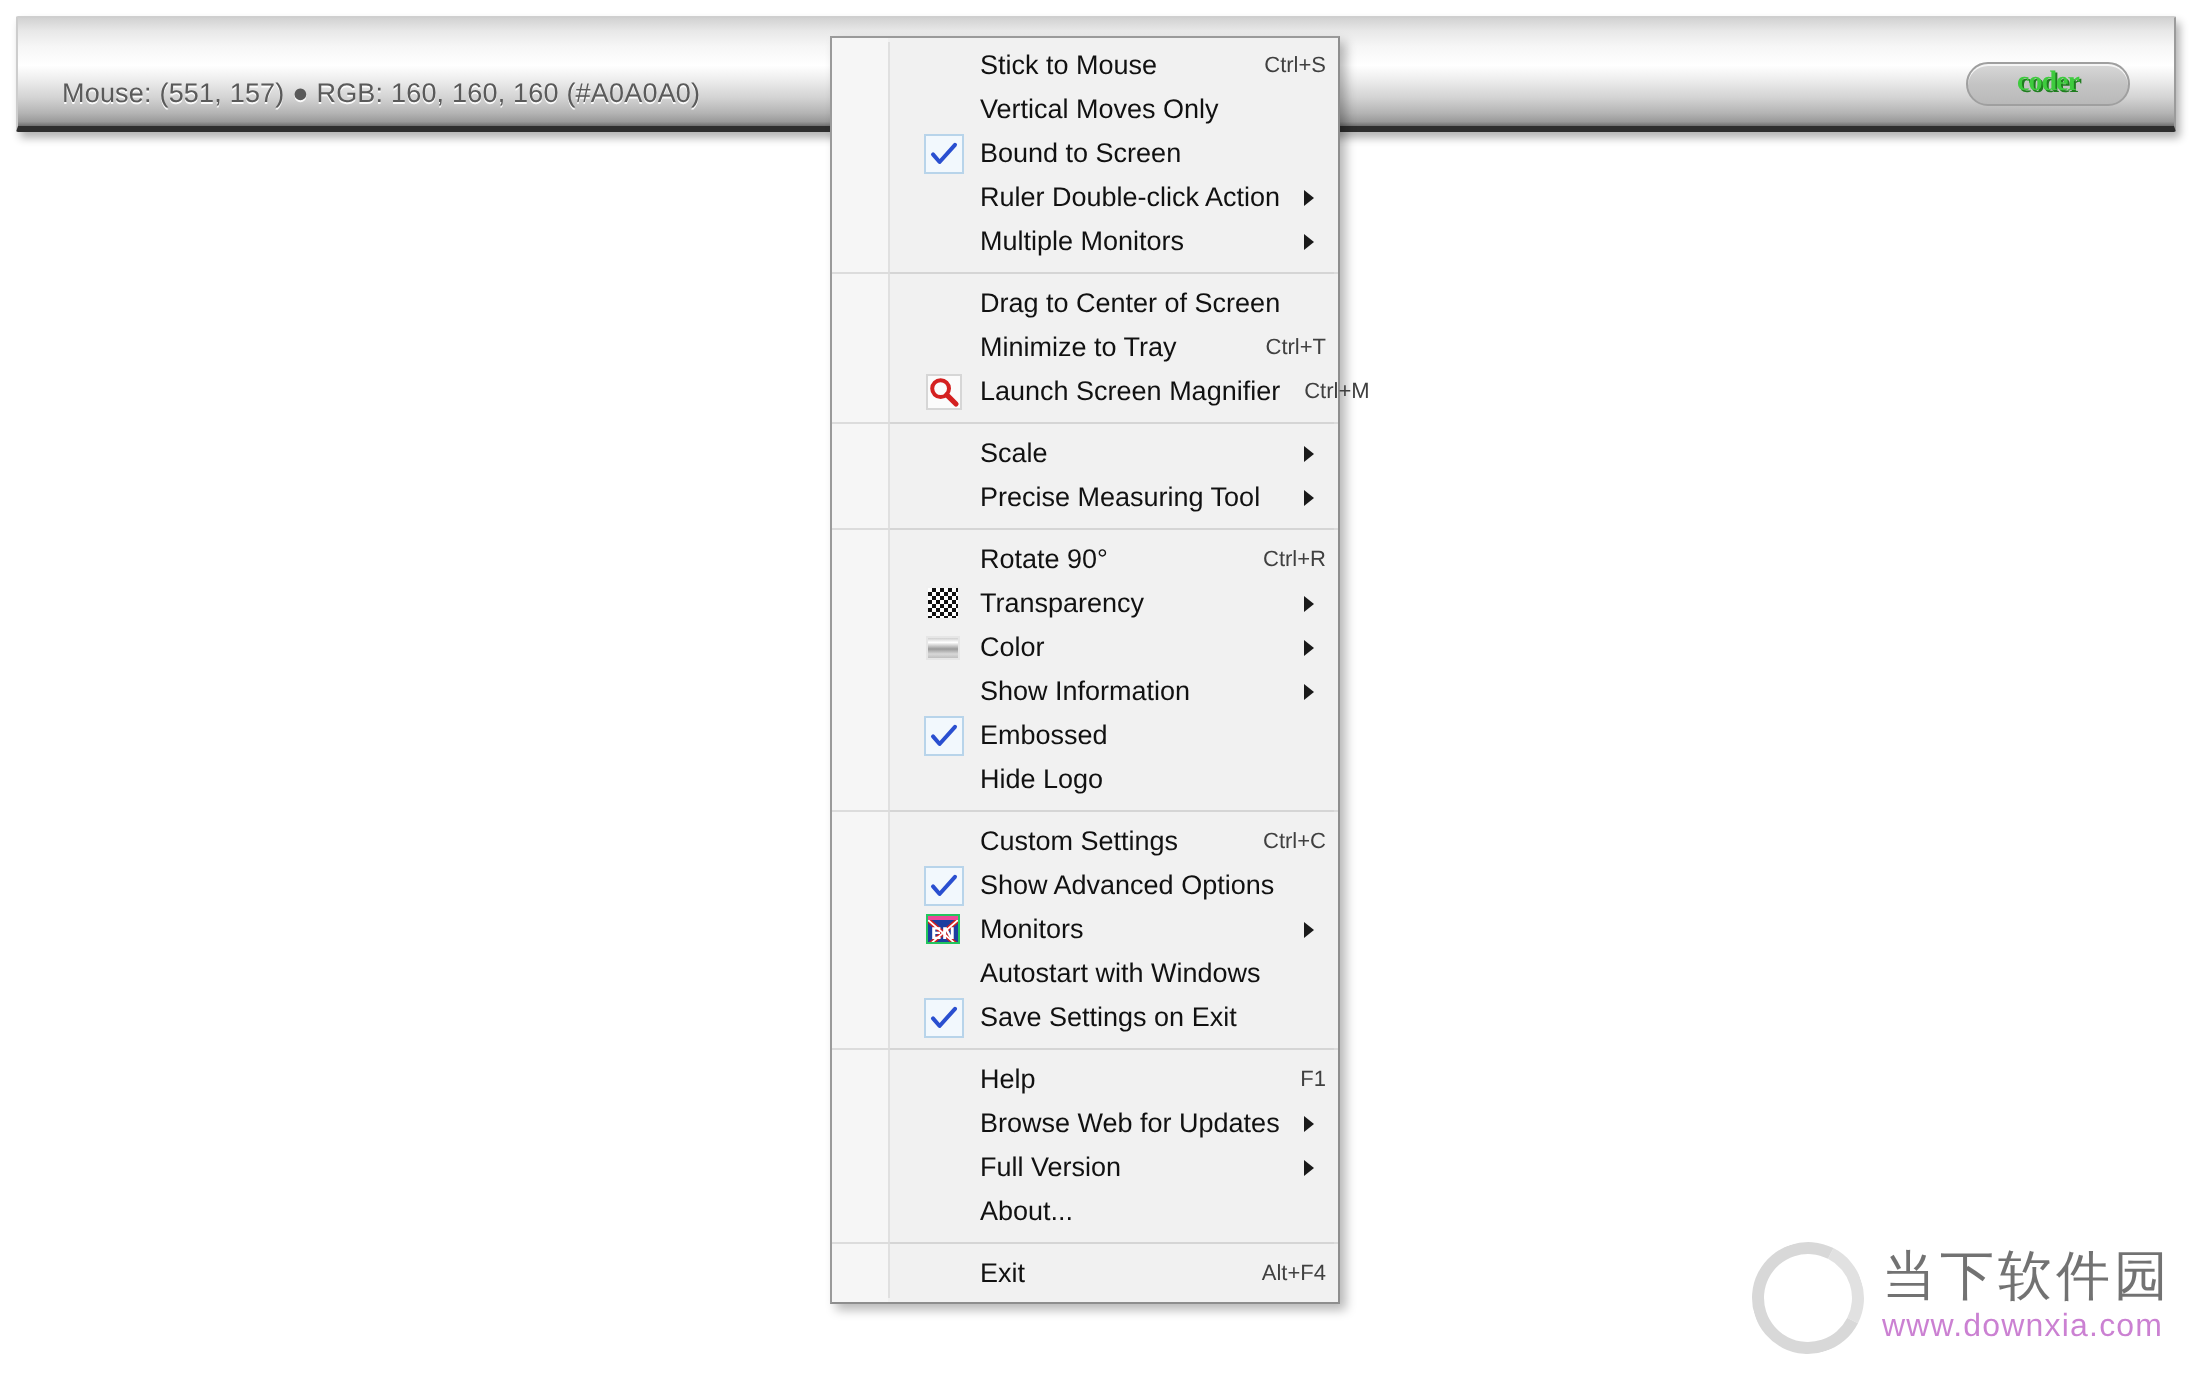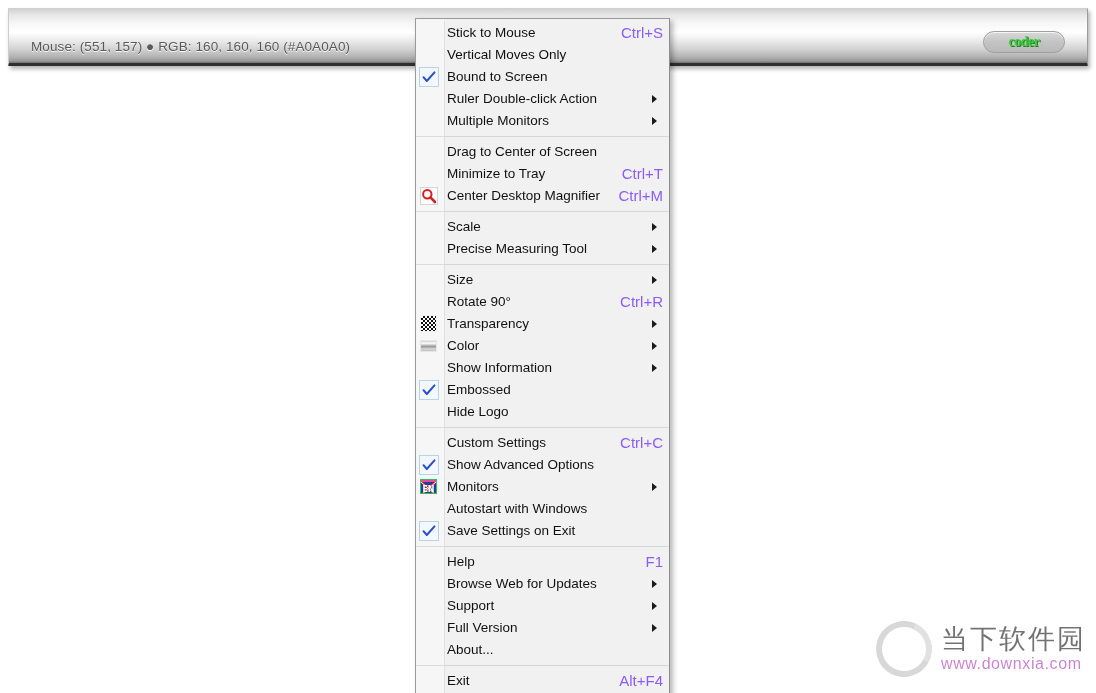--- a/index.html
+++ b/index.html
@@ -114,29 +114,30 @@
   .menu-item {
     position: relative;
     height: 22px;
     line-height: 22px;
     display: flex;
     align-items: flex-end;
     padding-left: 31px;
     padding-right: 6px;
     white-space: nowrap;
     cursor: default;
+    margin-left: 43px;
   }
   .menu-item .label {
     flex: 0 0 auto;
   }
   .menu-item .shortcut {
     margin-left: auto;
     padding-left: 12px;
-    color: #8b5cf6;
-    font-size: 15px;
+    color: #404040;
+    font-size: 11px;
   }
 
   .menu-item .arrow {
     position: absolute;
     right: 12px;
     top: 50%;
     margin-top: -4px;
     width: 0; height: 0;
     border-left: 5px solid #1a1a1a;
     border-top: 4px solid transparent;
@@ -281,40 +282,36 @@
     </div>
     <div class="menu-item">
       <span class="label">Minimize to Tray</span>
       <span class="shortcut">Ctrl+T</span>
     </div>
     <div class="menu-item">
       <span class="gicon magnifier"><svg width="16" height="16" viewBox="0 0 16 16">
           <circle cx="6.3" cy="6.3" r="4.2" fill="none" stroke="#d42020" stroke-width="2"></circle>
           <line x1="9.4" y1="9.4" x2="14" y2="14" stroke="#d42020" stroke-width="2.6" stroke-linecap="round"></line>
         </svg></span>
-      <span class="label">Center Desktop Magnifier</span>
+      <span class="label">Launch Screen Magnifier</span>
       <span class="shortcut">Ctrl+M</span>
     </div>
     <div class="separator">
       <span class="seg"></span>
     </div>
     <div class="menu-item has-sub">
       <span class="label">Scale</span>
       <span class="arrow"></span>
     </div>
     <div class="menu-item has-sub">
       <span class="label">Precise Measuring Tool</span>
       <span class="arrow"></span>
     </div>
     <div class="separator">
       <span class="seg"></span>
-    </div>
-    <div class="menu-item has-sub">
-      <span class="label">Size</span>
-      <span class="arrow"></span>
     </div>
     <div class="menu-item">
       <span class="label">Rotate 90°</span>
       <span class="shortcut">Ctrl+R</span>
     </div>
     <div class="menu-item has-sub">
       <span class="gicon transparency"></span>
       <span class="label">Transparency</span>
       <span class="arrow"></span>
     </div>
@@ -379,24 +376,20 @@
     </div>
     <div class="menu-item">
       <span class="label">Help</span>
       <span class="shortcut">F1</span>
     </div>
     <div class="menu-item has-sub">
       <span class="label">Browse Web for Updates</span>
       <span class="arrow"></span>
     </div>
     <div class="menu-item has-sub">
-      <span class="label">Support</span>
-      <span class="arrow"></span>
-    </div>
-    <div class="menu-item has-sub">
       <span class="label">Full Version</span>
       <span class="arrow"></span>
     </div>
     <div class="menu-item">
       <span class="label">About...</span>
     </div>
     <div class="separator">
       <span class="seg"></span>
     </div>
     <div class="menu-item">

